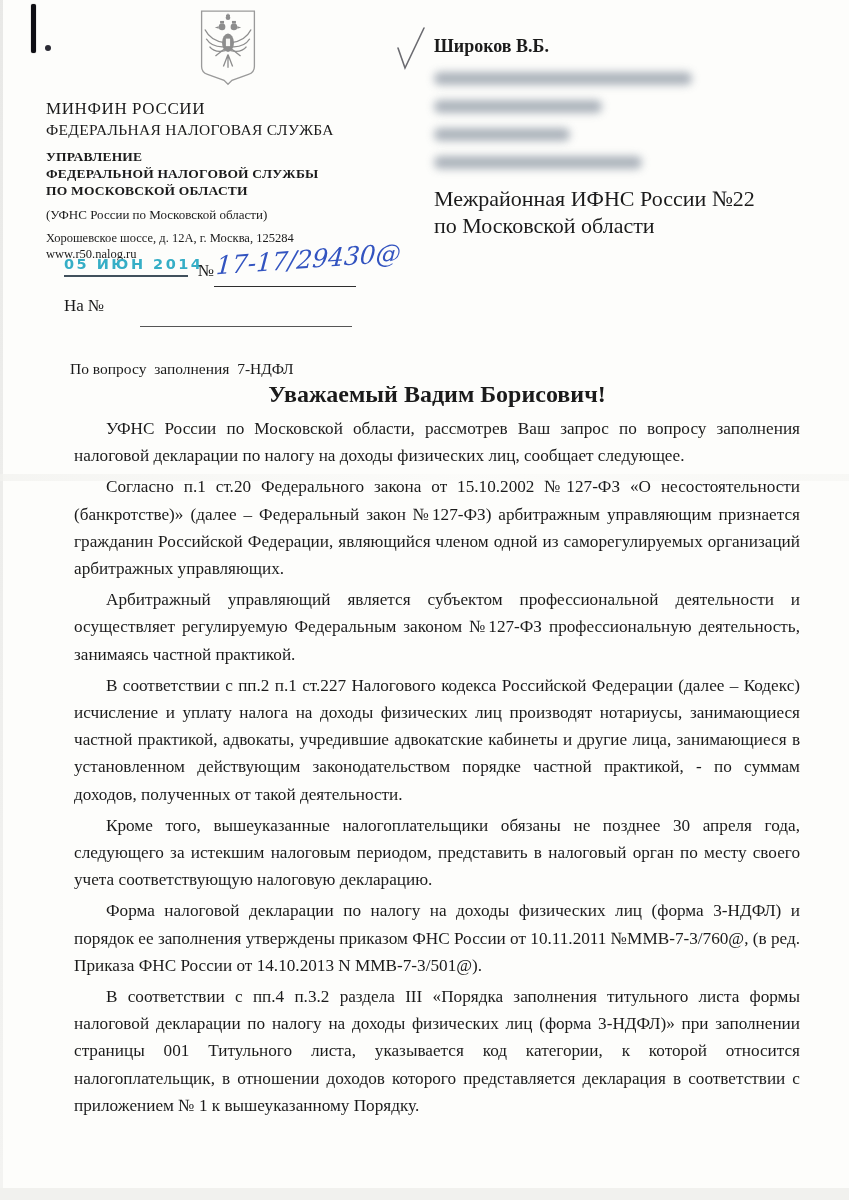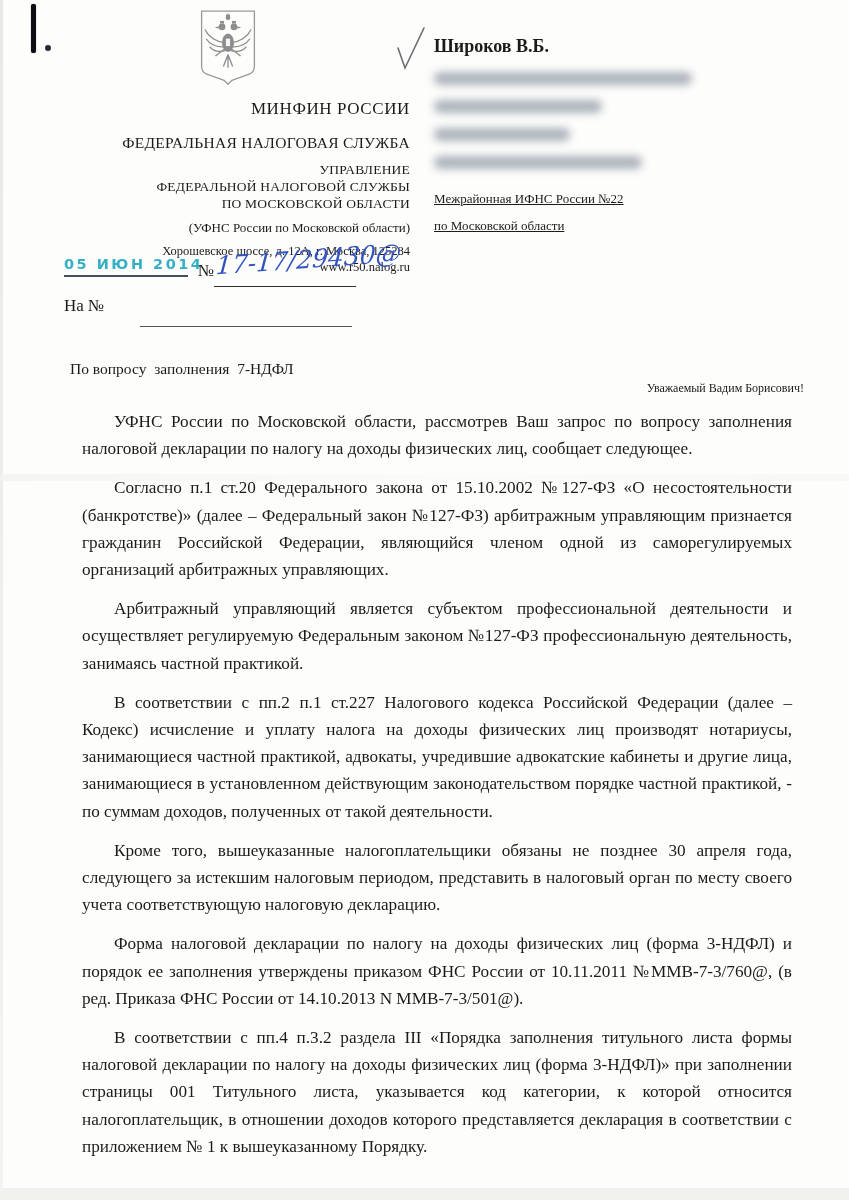--- a/index.html
+++ b/index.html
@@ -13,25 +13,25 @@
     background:linear-gradient(#e0e0de,#efefed);opacity:.7;}
   .mark-bar{position:absolute;left:31px;top:4px;width:5px;height:49px;
     background:#0e0e14;border-radius:2px;box-shadow:0 0 1px #555;}
   .mark-dot{position:absolute;left:45px;top:45px;width:6px;height:6px;
     background:#2b2b35;border-radius:50%;}
   .scan-band{position:absolute;left:0;top:474px;width:100%;height:7px;
     background:linear-gradient(90deg,#f2f2ef 0%,#fbfbf9 55%,#f6f6f3 100%);opacity:.75;}
   .bottom-band{position:absolute;left:0;top:1188px;width:100%;height:12px;background:#f1f1ee;}
 
   
-  .letterhead{position:absolute;left:46px;top:8px;width:364px;text-align:right;}
+  .letterhead{position:absolute;left:46px;top:8px;width:364px;text-align:left;}
   .emblem{display:block;margin:0 auto;}
   .org1{font-size:17px;letter-spacing:.6px;margin-top:11px;}
-  .org2{font-size:15.5px;letter-spacing:.3px;margin-top:15px;font-family:Liberation Serif, serif;}
-  .dept{font-weight:normal;font-size:13.5px;line-height:17px;margin-top:9px;letter-spacing:.2px;}
+  .org2{font-size:15.5px;letter-spacing:.3px;margin-top:2px;font-family:Liberation Serif, serif;}
+  .dept{font-weight:bold;font-size:13.5px;line-height:17px;margin-top:9px;letter-spacing:.2px;}
   .abbr{font-size:13px;margin-top:8px;}
   .addr{font-size:12.5px;line-height:16px;margin-top:7px;}
 
   
   .date-stamp{position:absolute;left:64px;top:256px;width:124px;
     font-family:"DejaVu Sans",sans-serif;font-weight:bold;font-size:14.5px;
     letter-spacing:2.5px;color:#35aec6;text-align:center;padding-bottom:3px;
     border-bottom:2px solid #41505c;white-space:pre;}
   .num-label{position:absolute;left:198px;top:261px;font-size:17px;}
   .handwritten-num{position:absolute;left:216px;top:246px;width:150px;
@@ -41,27 +41,27 @@
   .reply-label{position:absolute;left:64px;top:296px;font-size:17px;}
   .reply-line{position:absolute;left:140px;top:326px;width:212px;border-top:1.5px solid #555;}
 
   
   .checkmark{position:absolute;left:396px;top:26px;}
   .recipient-name{position:absolute;left:434px;top:36px;font-size:18px;font-weight:bold;}
   .redacted{position:absolute;left:434px;top:72px;}
   .redacted div{height:13px;background:#97a0ab;filter:blur(4px);
     border-radius:6px;margin-bottom:15px;opacity:.8;}
   .rl1{width:258px;} .rl2{width:168px;} .rl3{width:136px;} .rl4{width:208px;}
-  .office{position:absolute;left:434px;top:185px;font-size:13px;line-height:27px;text-decoration:underline;}
+  .office{position:absolute;left:434px;top:185px;font-size:22px;line-height:27px;}
 
   
   .subject{position:absolute;left:70px;top:360px;font-size:15.5px;white-space:pre;}
   .bodytext{position:absolute;left:70px;top:381px;width:734px;}
-  .salutation{text-align:right;font-size:12px;margin:0 0 7px 0;}
-  .bodytext p{margin:12px;font-size:17.2px;line-height:27.2px;text-indent:32px;
+  .salutation{text-align:center;font-size:24px;margin:0 0 7px 0;font-weight:bold;}
+  .bodytext p{margin:4px;font-size:17.2px;line-height:27.2px;text-indent:32px;
     text-align:justify;}
 </style>
 </head>
 <body>
 
 <div class="page">
 
   <div class="edge-left"></div>
   <div class="mark-bar"></div>
   <div class="mark-dot"></div>

